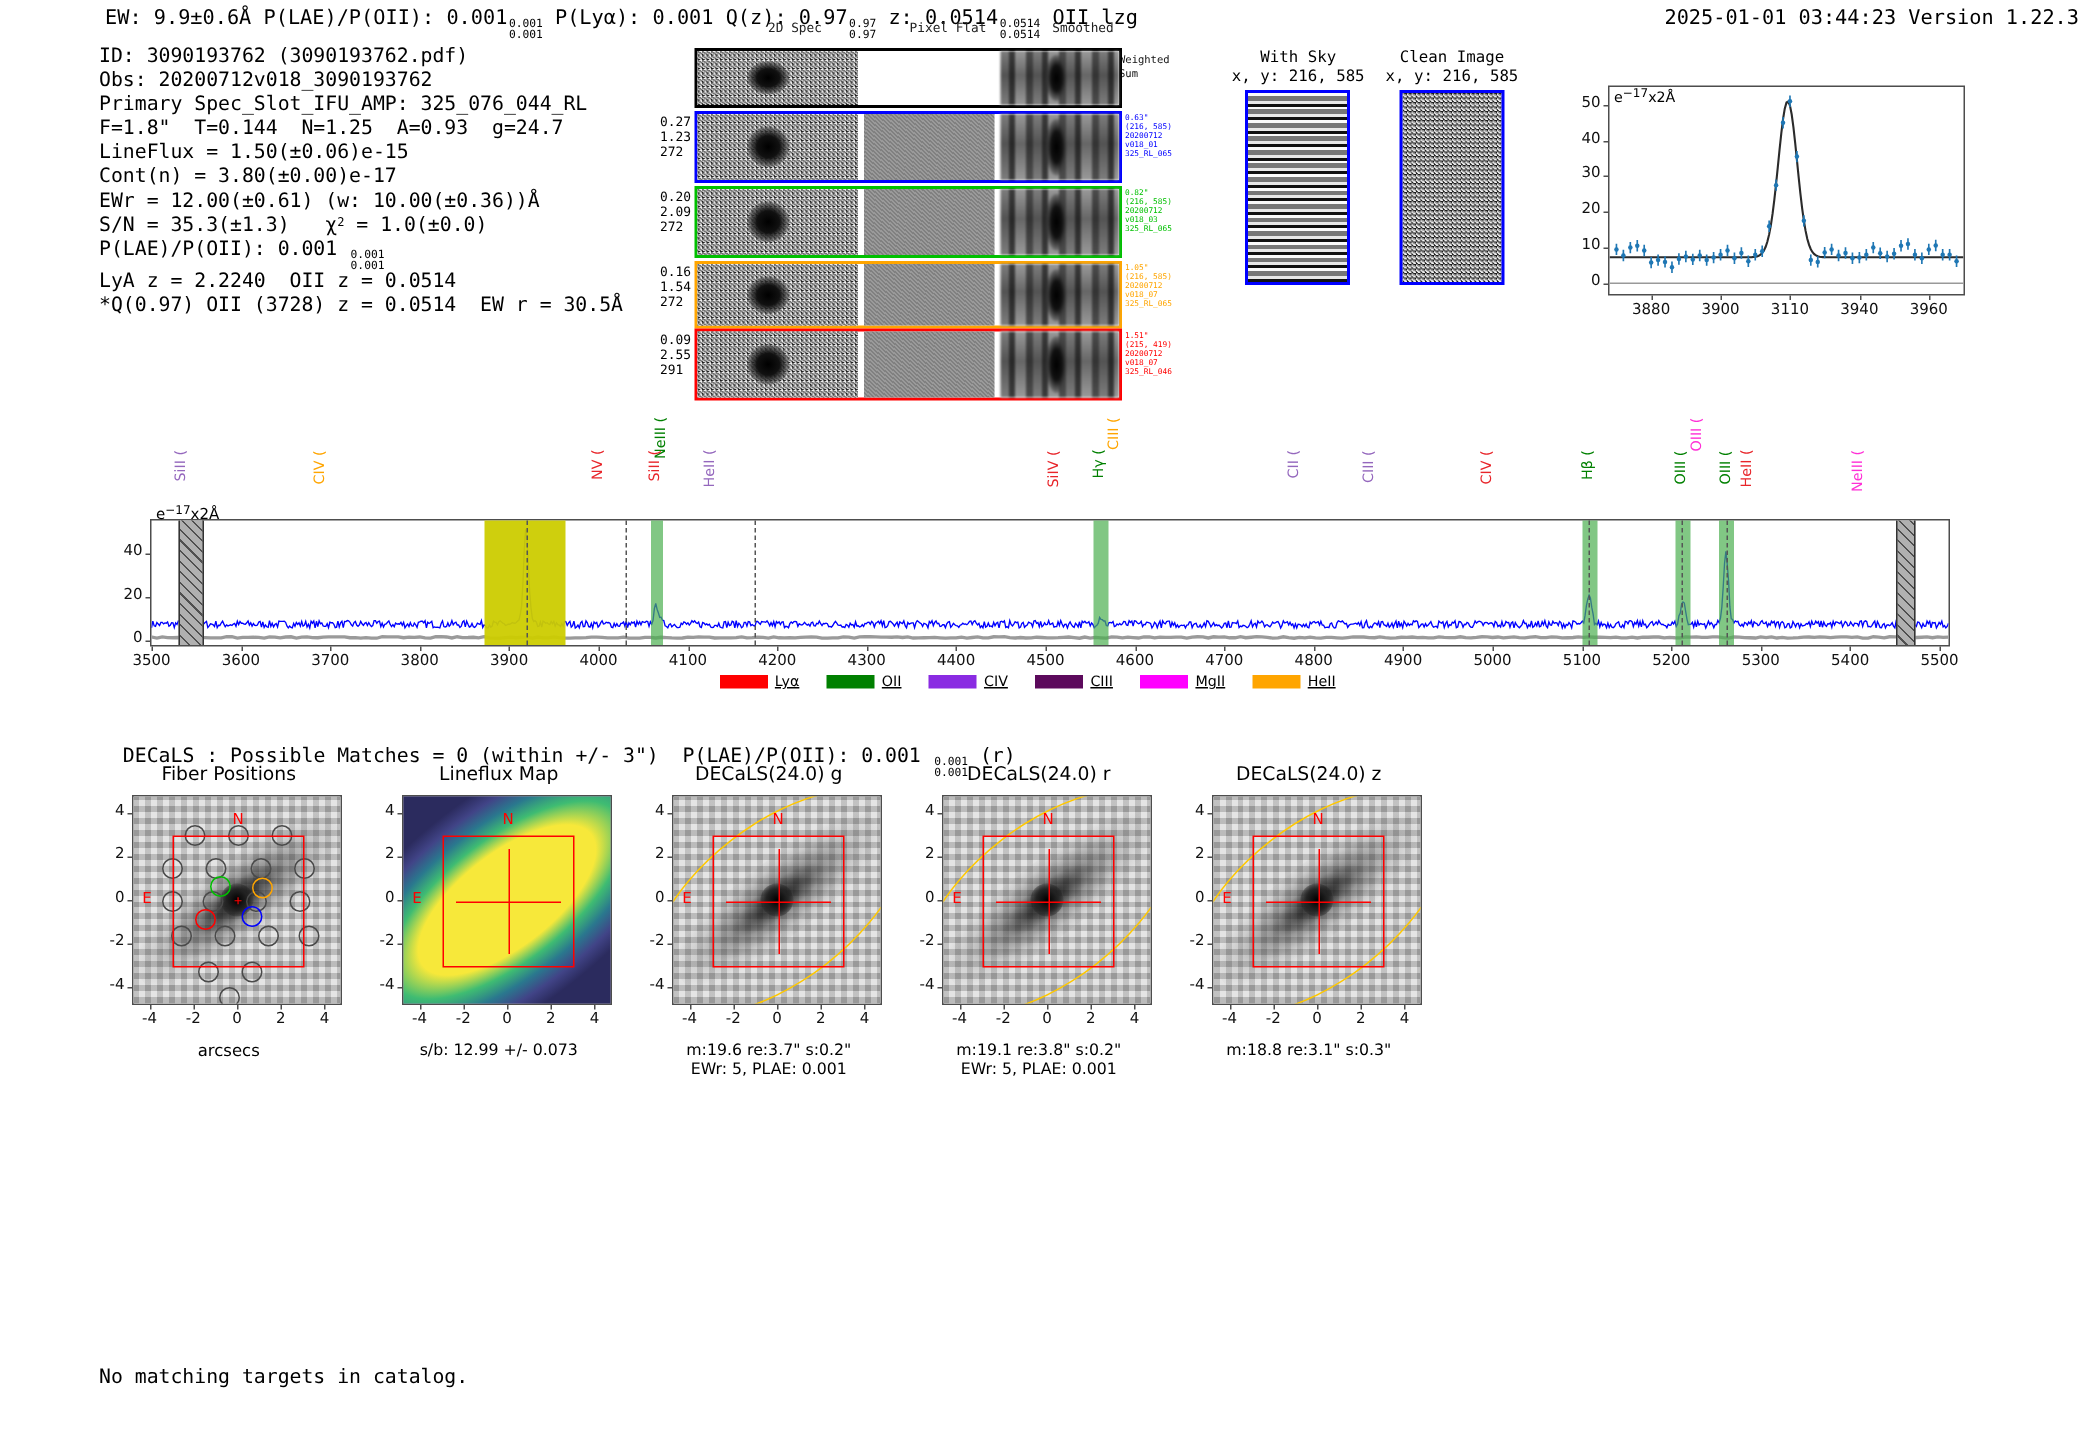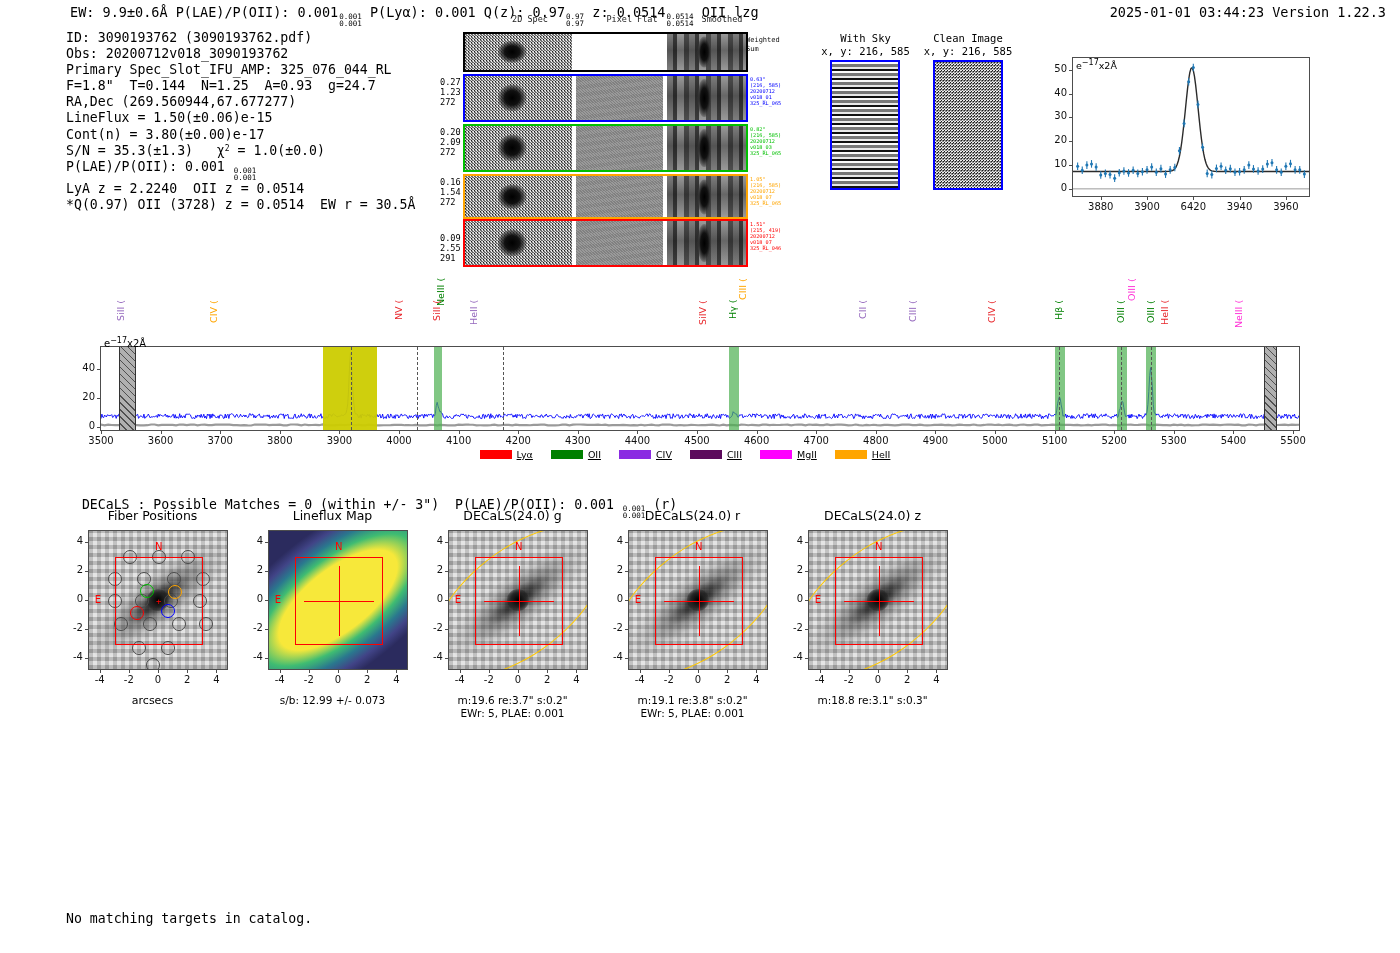--- a/index.html
+++ b/index.html
@@ -142,23 +142,23 @@
 </div>
 <div class="abs mono" id="header-date">
   <span>2025-01-01 03:44:23</span><span>  </span><span>Version 1.22.3</span>
 </div>
 
 <div class="abs mono" id="info-block">
   <div class="row">ID: 3090193762 (3090193762.pdf)</div>
   <div class="row">Obs: 20200712v018_3090193762</div>
   <div class="row">Primary Spec_Slot_IFU_AMP: 325_076_044_RL</div>
   <div class="row">F=1.8"  T=0.144  N=1.25  A=0.93  g=24.7</div>
-  <div class="row">RA,Dec (269.560944,67.677277)</div>
   <div class="row">LineFlux = 1.50(±0.06)e-15</div>
   <div class="row">Cont(n) = 3.80(±0.00)e-17</div>
+  <div class="row">EWr = 12.00(±0.61) (w: 10.00(±0.36))Å</div>
   <div class="row"><span>S/N = 35.3(±1.3)   </span><span>χ</span><sup class="sp">2</sup><span> = 1.0(±0.0)</span></div>
   <div class="row"><span>P(LAE)/P(OII): 0.001 </span><span class="fracbox"><span>0.001</span><span>0.001</span></span></div>
   <div class="row">LyA z = 2.2240  OII z = 0.0514</div>
   <div class="row">*Q(0.97) OII (3728) z = 0.0514  EW r = 30.5Å</div>
 </div>
 
 <div class="abs" id="spec2d">
   <div class="col-title" style="left:48px;top:0;width:84px;text-align:center;">2D Spec</div>
   <div class="col-title" style="left:150px;top:0;width:84px;text-align:center;">Pixel Flat</div>
   <div class="col-title" style="left:240px;top:0;width:84px;text-align:center;">Smoothed</div>
@@ -227,21 +227,21 @@
 325_RL_065</div>
       <div class="pnlrow" style="top: 205px; height: 48px; width: 285px; border: 2px solid rgb(255, 0, 0);">
         <div class="pnlimg noise" style="left:0;width:38%">
           <div class="blob"></div>
         </div>
         <div class="pnlimg flat" style="left:39.5%;width:31%;"></div>
         <div class="pnlimg smooth" style="left:72%;width:28%">
           <div class="blob"></div>
         </div>
       </div>
-      <div class="leftnum" style="top: 208px; white-space: pre; margin-top: 11px;">0.09
+      <div class="leftnum" style="top: 208px; white-space: pre;">0.09
 2.55
 291</div>
       <div class="sidelbl" style="left: 310px; top: 207px; color: rgb(255, 0, 0);">1.51"
 (215, 419)
 20200712
 v018_07
 325_RL_046</div>
     </div>
 </div>
 
@@ -365,21 +365,21 @@
         <circle cx="231.37254901960785" cy="116.1103448275862" r="1.5" fill="#1f77b4"></circle>
       </svg>
   </div>
   <div id="fit-units">e<sup class="sp">−17</sup>x2Å</div>
   <div id="fit-ticks">
       <div class="tick" style="left: 70.7647px; top: 154px; width: 1px; height: 3px;"></div>
       <div class="ticklbl" style="left: 48.7647px; top: 158px; width: 44px;">3880</div>
       <div class="tick" style="left: 117.039px; top: 154px; width: 1px; height: 3px;"></div>
       <div class="ticklbl" style="left: 95.0392px; top: 158px; width: 44px;">3900</div>
       <div class="tick" style="left: 163.314px; top: 154px; width: 1px; height: 3px;"></div>
-      <div class="ticklbl" style="left: 141.314px; top: 158px; width: 44px;">6420</div>
+      <div class="ticklbl" style="left: 141.314px; top: 158px; width: 44px;">3110</div>
       <div class="tick" style="left: 209.588px; top: 154px; width: 1px; height: 3px;"></div>
       <div class="ticklbl" style="left: 187.588px; top: 158px; width: 44px;">3940</div>
       <div class="tick" style="left: 255.863px; top: 154px; width: 1px; height: 3px;"></div>
       <div class="ticklbl" style="left: 233.863px; top: 158px; width: 44px;">3960</div>
       <div class="tick" style="left: 39px; top: 145.862px; width: 3px; height: 1px;"></div>
       <div class="ticklbl y" style="left: 10px; top: 138.862px; width: 27px;">0</div>
       <div class="tick" style="left: 39px; top: 122.069px; width: 3px; height: 1px;"></div>
       <div class="ticklbl y" style="left: 10px; top: 115.069px; width: 27px;">10</div>
       <div class="tick" style="left: 39px; top: 98.2759px; width: 3px; height: 1px;"></div>
       <div class="ticklbl y" style="left: 10px; top: 91.2759px; width: 27px;">20</div>

